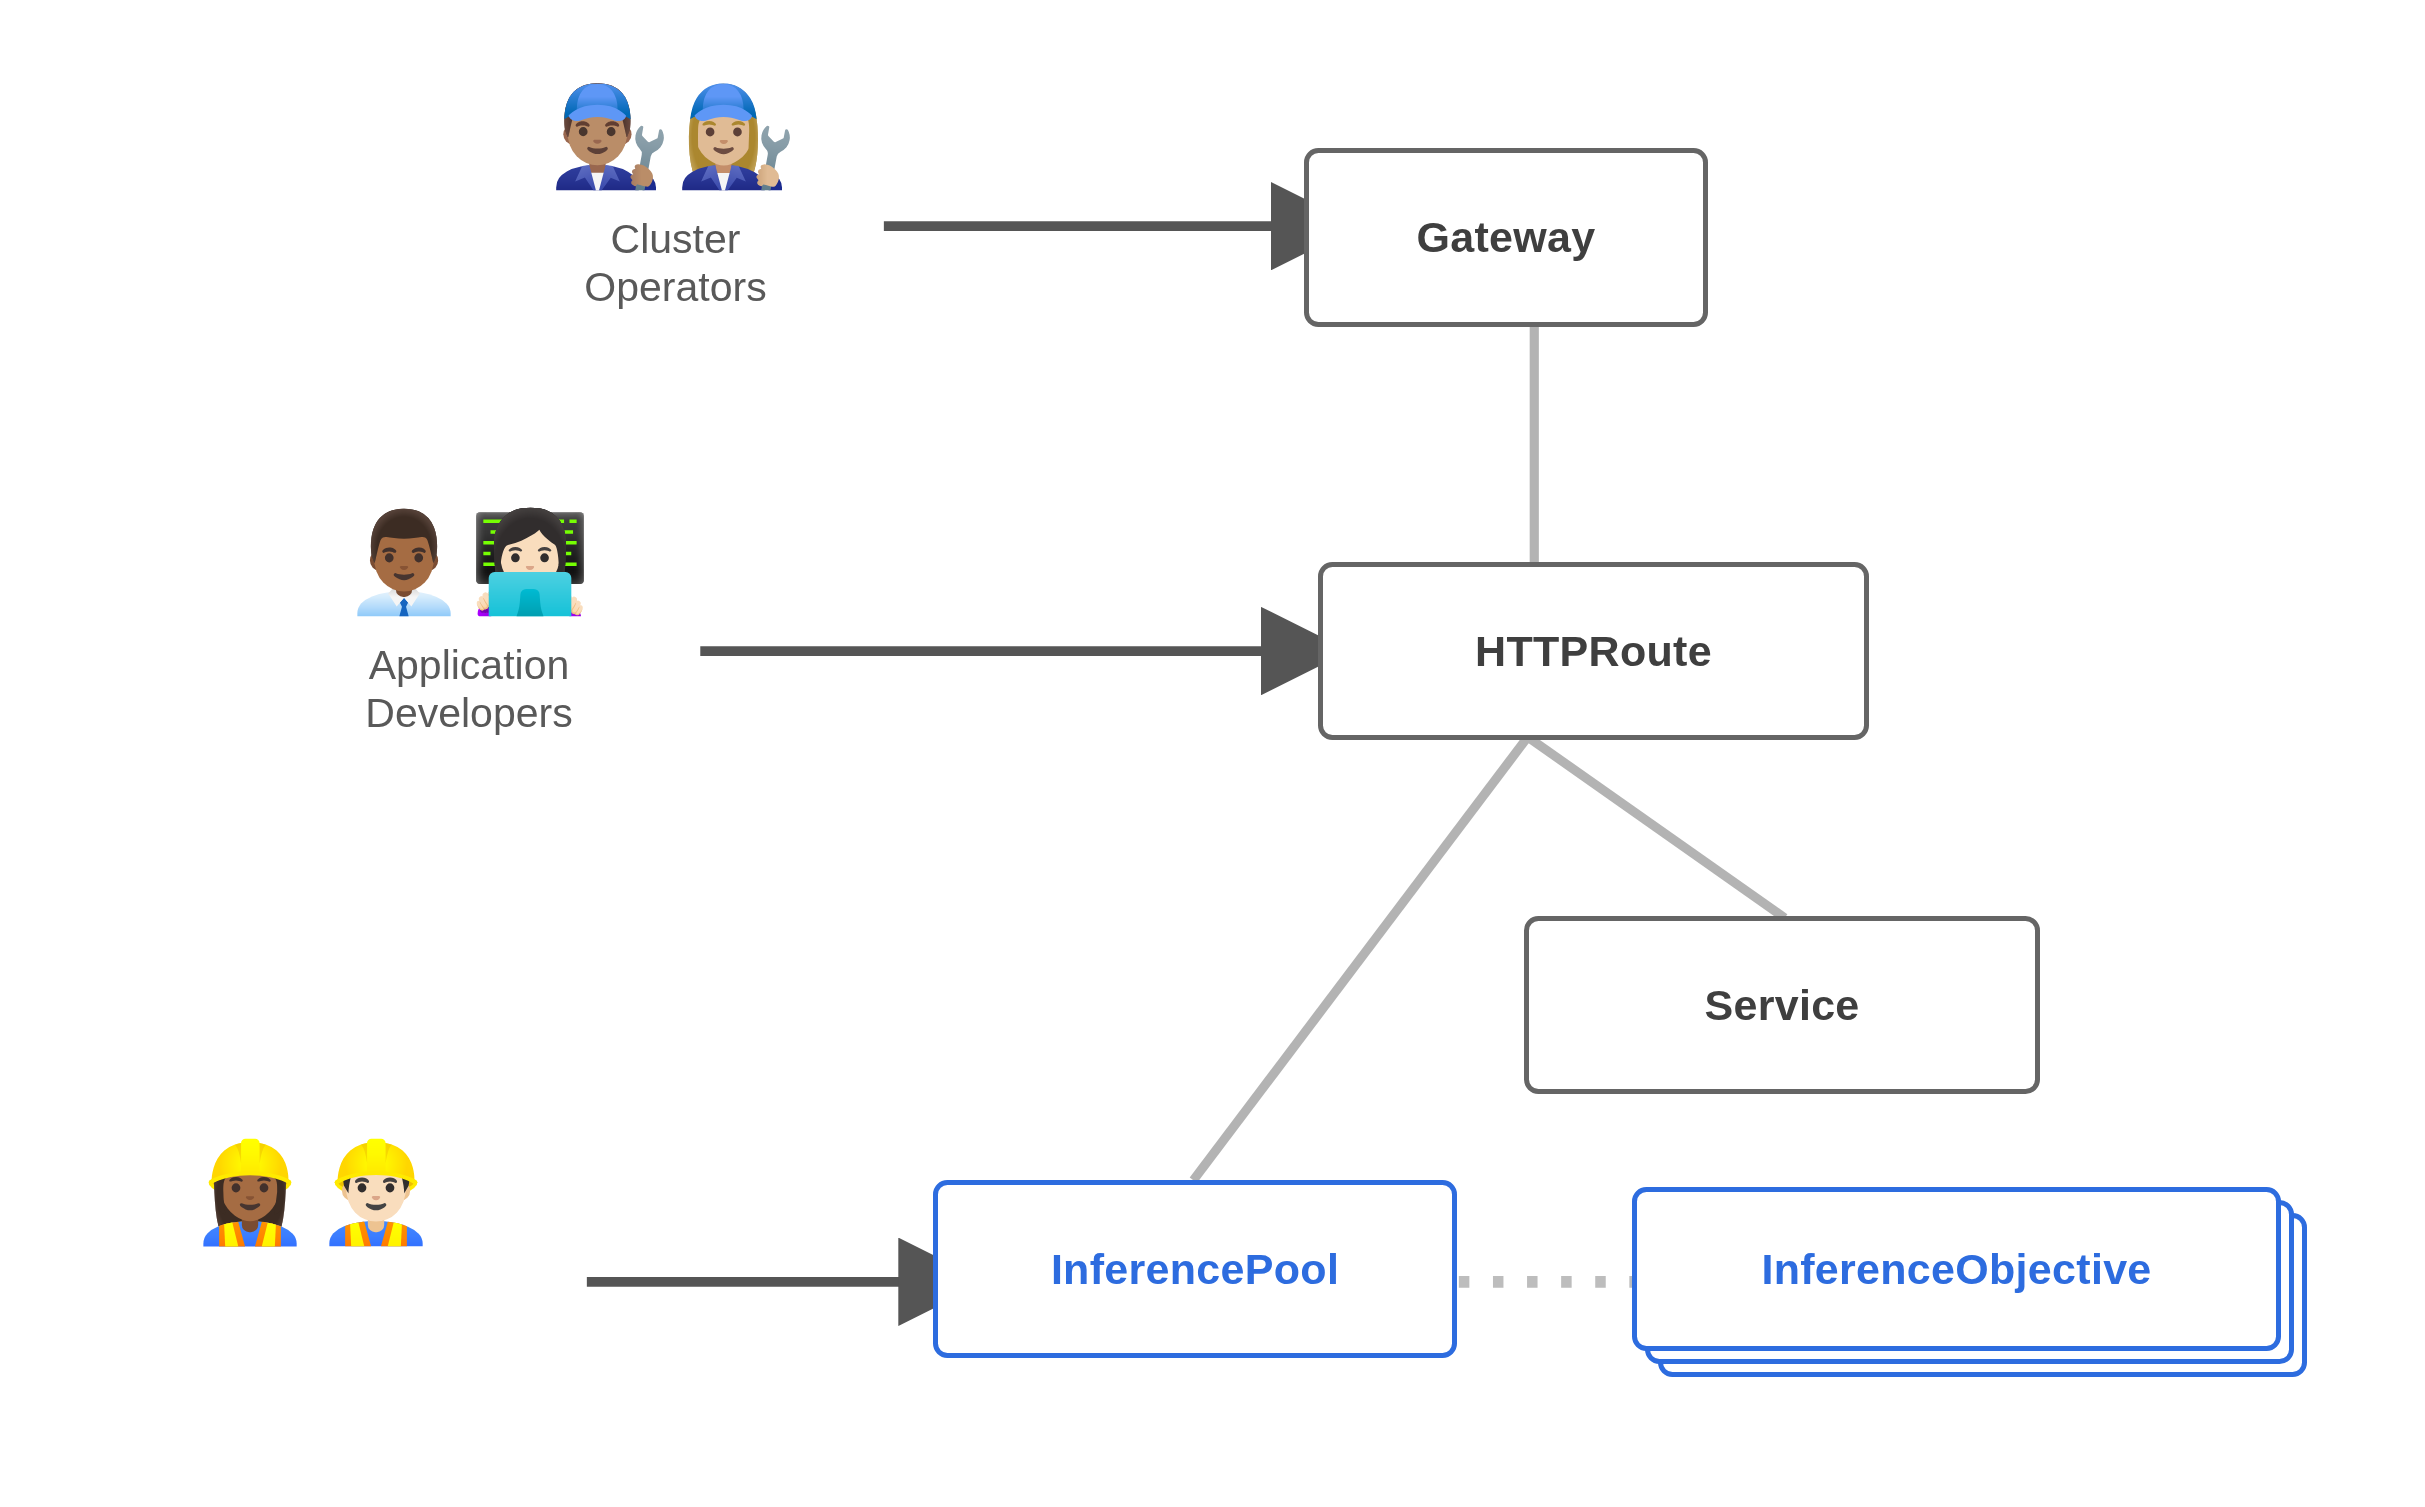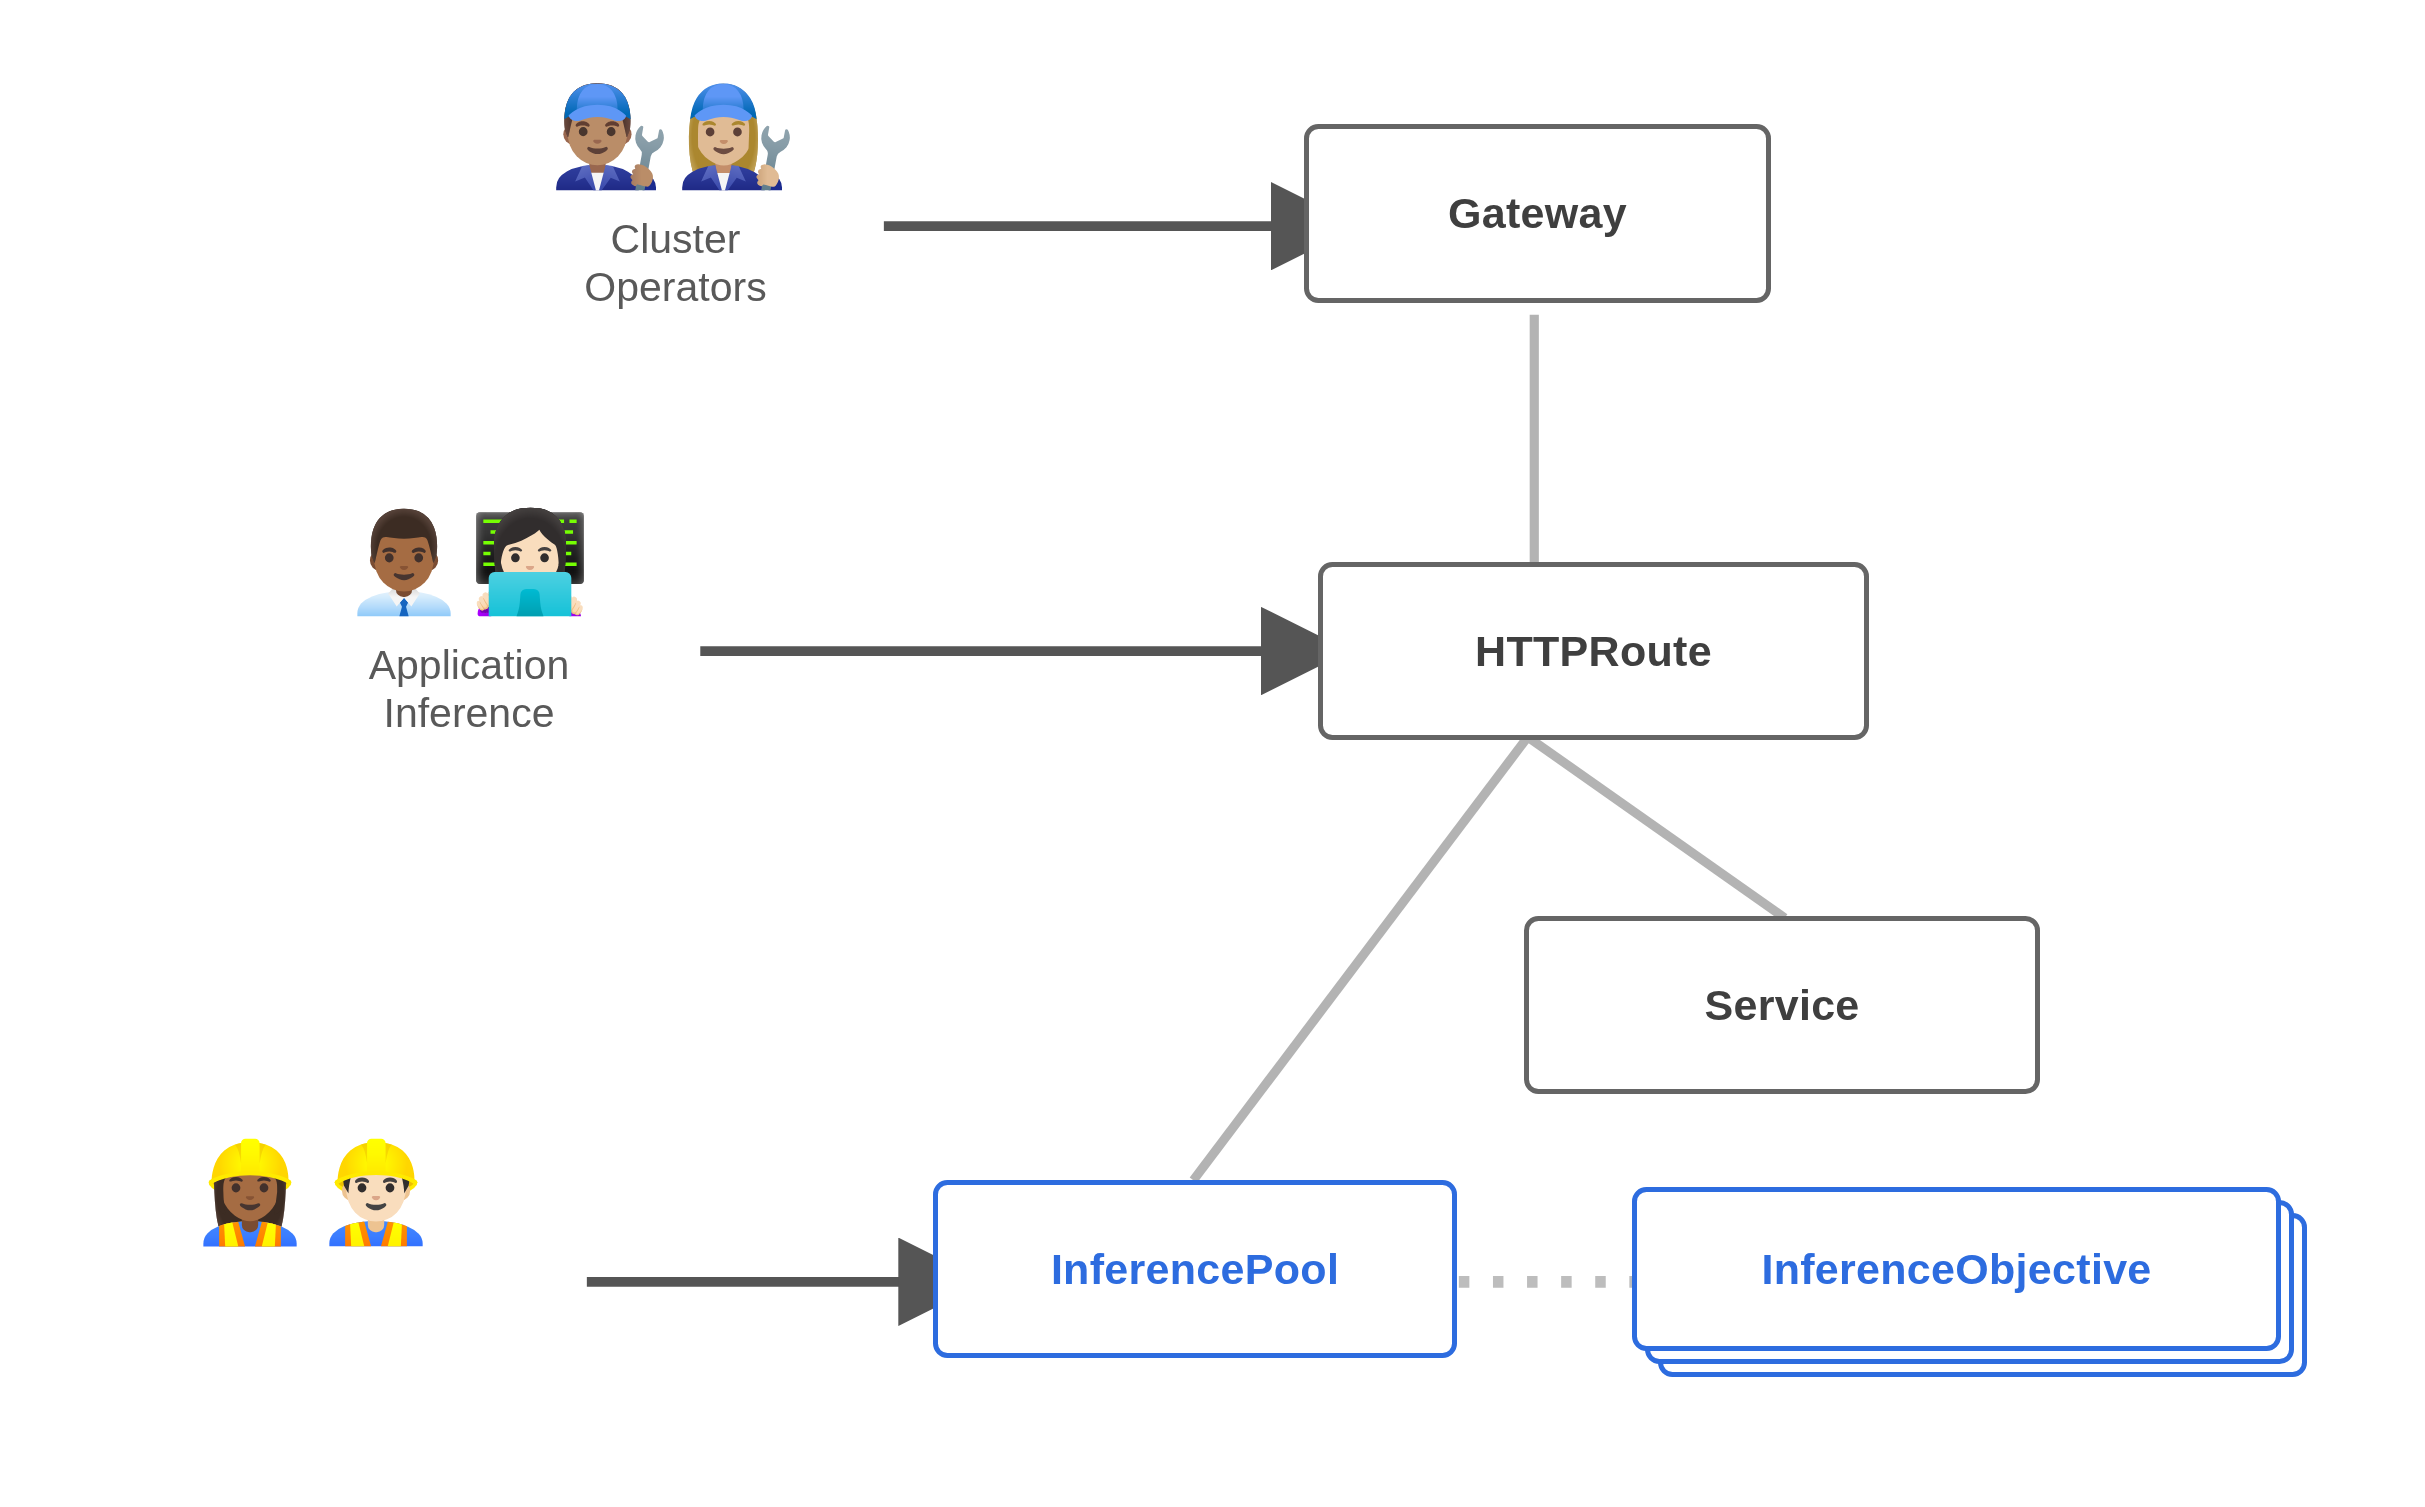--- a/index.html
+++ b/index.html
@@ -133,28 +133,28 @@
 
   <div class="persona" style="left:518px; top:85px; width:315px;">
     <div class="persona-emoji">👨🏽‍🔧👩🏼‍🔧</div>
     <div class="persona-label">Cluster
 Operators</div>
   </div>
 
   <div class="persona" style="left:305px; top:511px; width:328px;">
     <div class="persona-emoji">👨🏾‍💼👩🏻‍💻</div>
     <div class="persona-label">Application
-Inference</div>
+Developers</div>
   </div>
 
   <div class="persona" style="left:105px; top:1141px; width:420px;">
     <div class="persona-emoji">👷🏾‍♀️👷🏻‍♂️</div>
   </div>
 
-  <div class="node node-gray" style="left:1304px; top:124px; width:467px; height:179px;">
+  <div class="node node-gray" style="left:1304px; top:148px; width:404px; height:179px;">
     <span class="node-label">Gateway</span>
   </div>
 
   <div class="node node-gray" style="left:1295px; top:562px; width:551px; height:178px;margin-left:23px;">
     <span class="node-label">HTTPRoute</span>
   </div>
 
   <div class="node node-gray" style="left:1524px; top:916px; width:516px; height:178px;">
     <span class="node-label">Service</span>
   </div>

